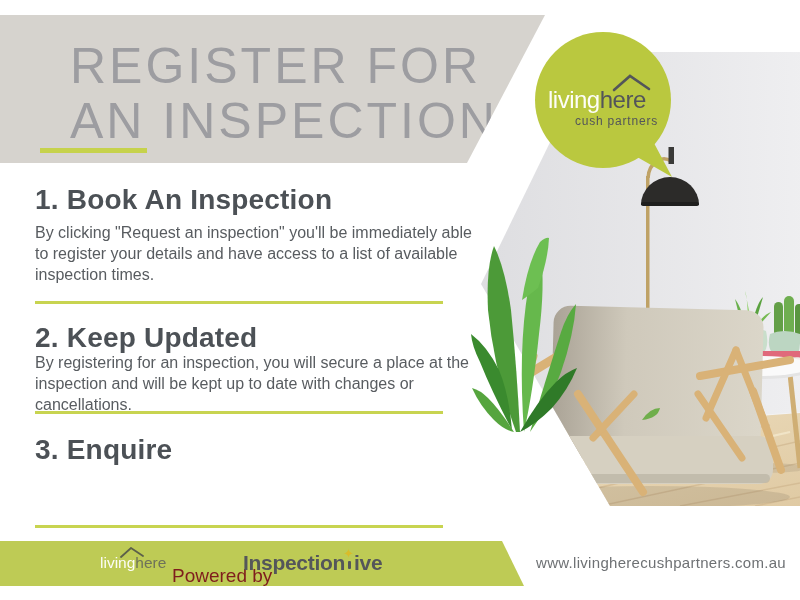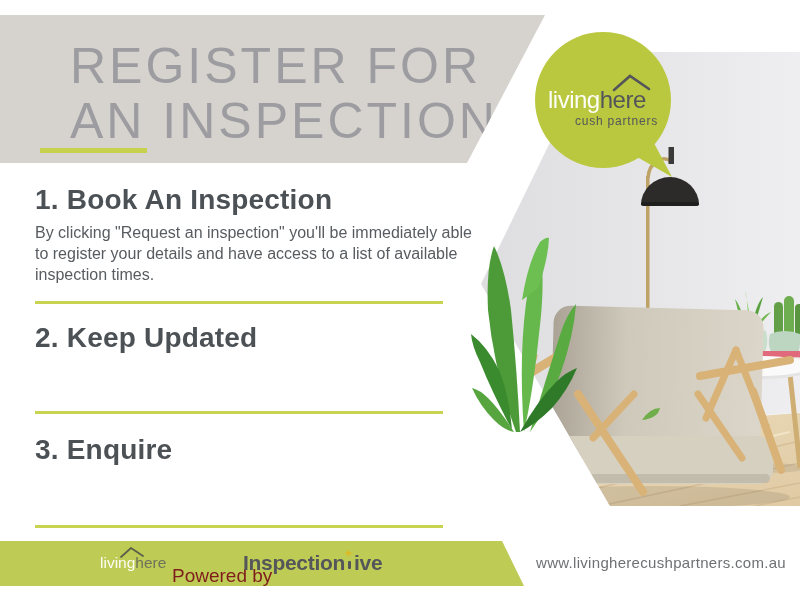--- a/index.html
+++ b/index.html
@@ -182,20 +182,23 @@
     <h2>1. Book An Inspection</h2>
   </div>
   <div class="section" id="s1b">
     <p>By clicking "Request an inspection" you'll be immediately able to register your details and have access to a list of available inspection times.</p>
   </div>
   <div class="rule" id="r1"></div>
 
   <div class="section" id="s2h">
     <h2>2. Keep Updated</h2>
   </div>
+  <div class="section" id="s2b">
+    <p>By registering for an inspection, you will secure a place at the inspection and will be kept up to date with changes or cancellations.</p>
+  </div>
   <div class="rule" id="r2"></div>
 
   <div class="section" id="s3h">
     <h2>3. Enquire</h2>
   </div>
   <div class="rule" id="r3"></div>
 
   <div class="footer-bar">
     <span class="flogo">
       <span class="w">living</span><span class="d">here</span>

